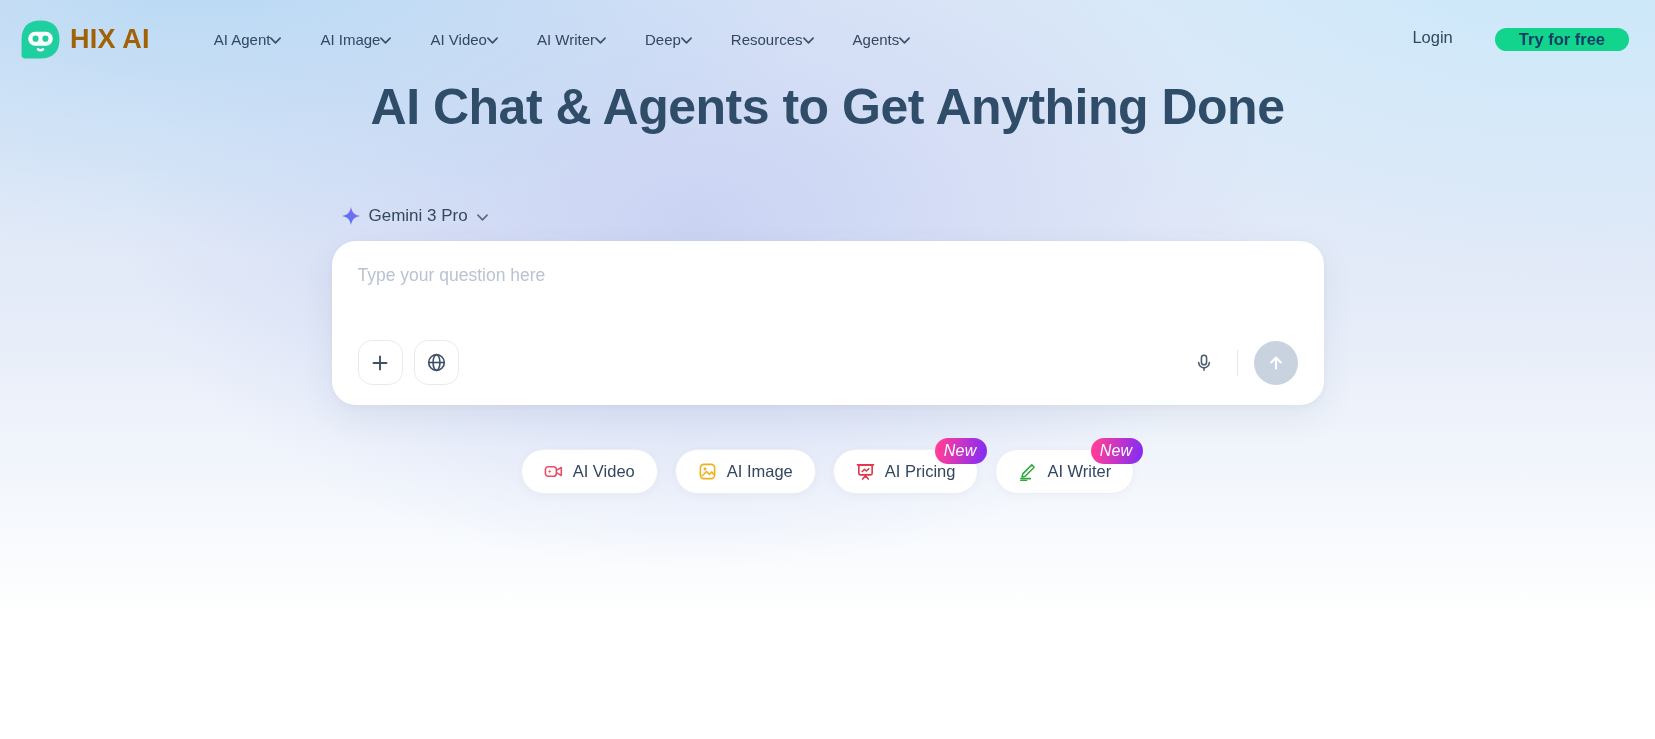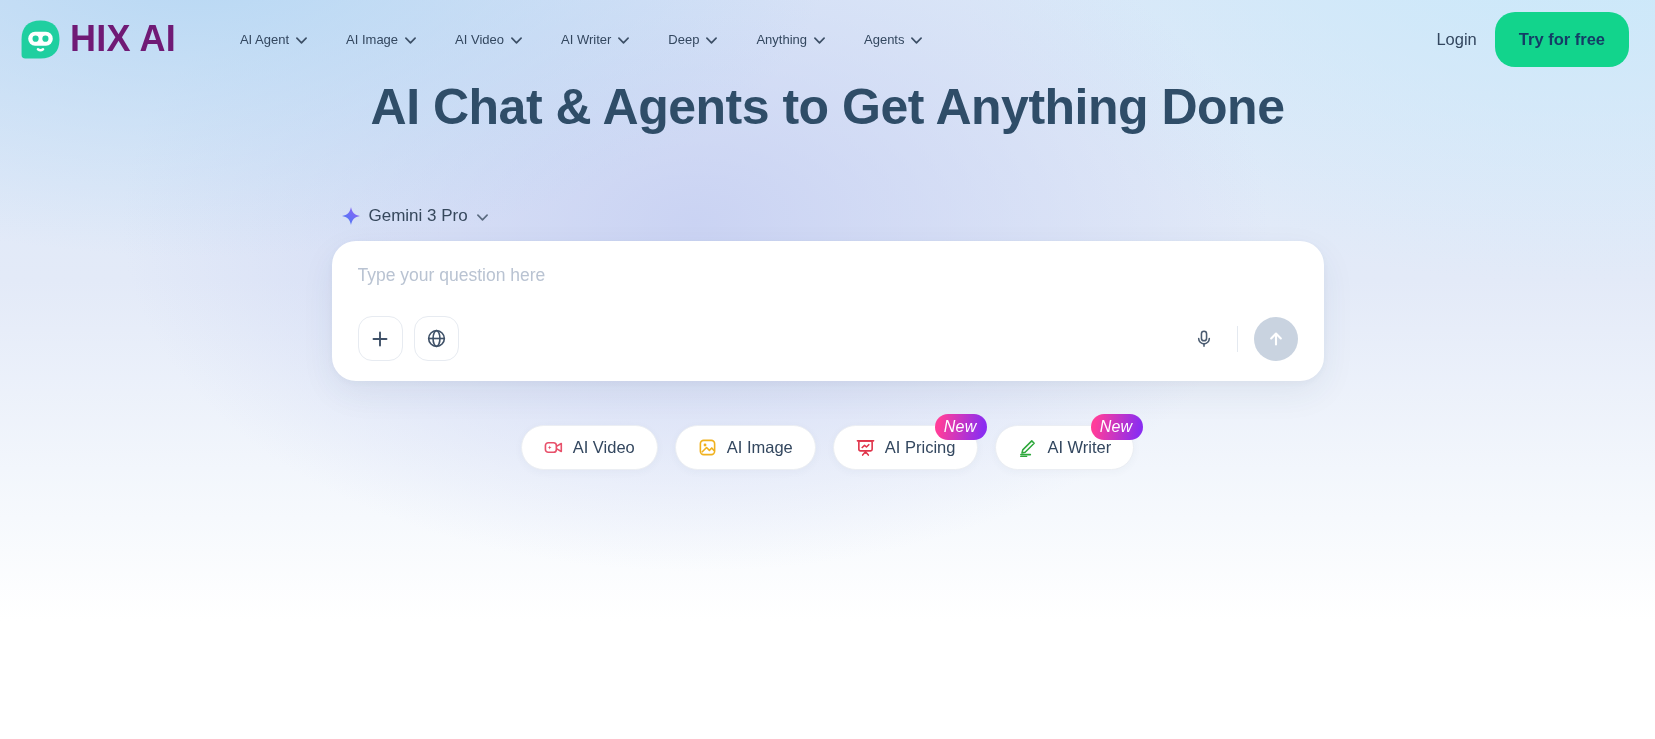--- a/index.html
+++ b/index.html
@@ -14,36 +14,36 @@
       linear-gradient(180deg, #dde9f8 0%, #e3eaf8 38%, #f6f9fd 70%, #ffffff 84%);
   }
 
   
   .header {
     display: flex; align-items: center;
     height: 78px; padding: 0 26px 0 20px;
   }
   .logo { display: flex; align-items: center; gap: 9px; cursor: pointer; }
   .logo-mark { width: 41px; height: 41px; display: block; }
-  .logo-text { font-size: 36px; font-weight: 800; color: #701a75; letter-spacing: 0.2px; }
+  .logo-text { font-size: 27px; font-weight: 800; color: #a16207; letter-spacing: 0.2px; }
 
   .nav { display: flex; align-items: center; gap: 39px; margin-left: 64px; }
   .nav-item {
-    display: inline-flex; align-items: center; gap: 7px;
-    font-size: 13px; font-weight: 500; color: #33475f; cursor: pointer;
+    display: inline-flex; align-items: center; gap: 0;
+    font-size: 15px; font-weight: 500; color: #33475f; cursor: pointer;
     white-space: nowrap;
   }
   .chev { width: 11px; height: 7px; display: block; margin-top: 2px; }
 
-  .header-right { margin-left: auto; display: flex; align-items: center; gap: 18px; }
+  .header-right { margin-left: auto; display: flex; align-items: flex-start; gap: 42px; }
   .login { font-size: 16.5px; font-weight: 500; color: #33475f; cursor: pointer; }
   .cta {
     background: #12d48c; color: #143d66;
     border: none; border-radius: 20px;
-    padding: 18px 24px; font-size: 16.5px; font-weight: 700;
+    padding: 2px 24px; font-size: 16.5px; font-weight: 700;
     font-family: inherit; cursor: pointer;
   }
 
   
   .hero { text-align: center; }
   .hero h1 {
     font-size: 50px; font-weight: 700; color: #2f4d68; letter-spacing: -0.5px;
   }
 
   
@@ -52,21 +52,21 @@
     display: inline-flex; align-items: center; gap: 9px;
     margin-left: 10px; margin-bottom: 15px;
     font-size: 17px; font-weight: 500; color: #36485c; cursor: pointer;
   }
   .model-selector .chev { margin-top: 3px; }
   .gem-icon { width: 18px; height: 18px; display: block; }
 
   .chat-card {
     background: #ffffff; border-radius: 24px;
     box-shadow: 0 12px 34px rgba(45,70,105,0.07), 0 2px 6px rgba(45,70,105,0.04);
-    height: 140px; padding: 24px 26px 20px;
+    height: 164px; padding: 24px 26px 20px;
     display: flex; flex-direction: column;
   }
   .chat-textarea {
     flex: 1; border: none; outline: none; resize: none; background: transparent;
     font-family: inherit; font-size: 17.5px; color: #33475f;
   }
   .chat-textarea::placeholder { color: #b9c3d2; }
 
   .chat-toolbar { display: flex; align-items: center; }
   .tool-btn {
@@ -144,21 +144,21 @@
           <path d="M1 1 L6 6 L11 1" stroke="#3c4f66" stroke-width="1.8" fill="none" stroke-linecap="round" stroke-linejoin="round"></path>
         </svg>
     </span>
     <span class="nav-item">
       <span>Deep</span>
       <svg class="chev" viewBox="0 0 12 7">
           <path d="M1 1 L6 6 L11 1" stroke="#3c4f66" stroke-width="1.8" fill="none" stroke-linecap="round" stroke-linejoin="round"></path>
         </svg>
     </span>
     <span class="nav-item">
-      <span>Anything</span>
+      <span>Resources</span>
       <svg class="chev" viewBox="0 0 12 7">
           <path d="M1 1 L6 6 L11 1" stroke="#3c4f66" stroke-width="1.8" fill="none" stroke-linecap="round" stroke-linejoin="round"></path>
         </svg>
     </span>
     <span class="nav-item">
       <span>Agents</span>
       <svg class="chev" viewBox="0 0 12 7">
           <path d="M1 1 L6 6 L11 1" stroke="#3c4f66" stroke-width="1.8" fill="none" stroke-linecap="round" stroke-linejoin="round"></path>
         </svg>
     </span>

